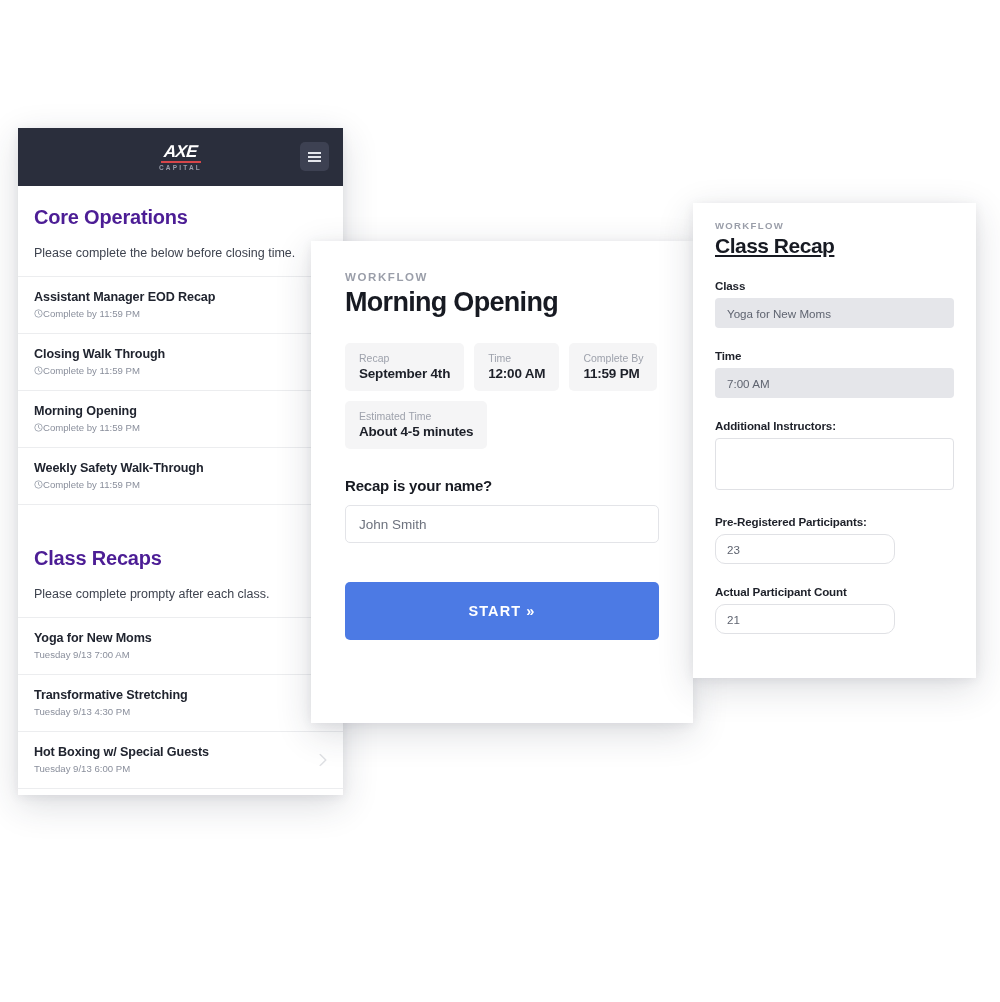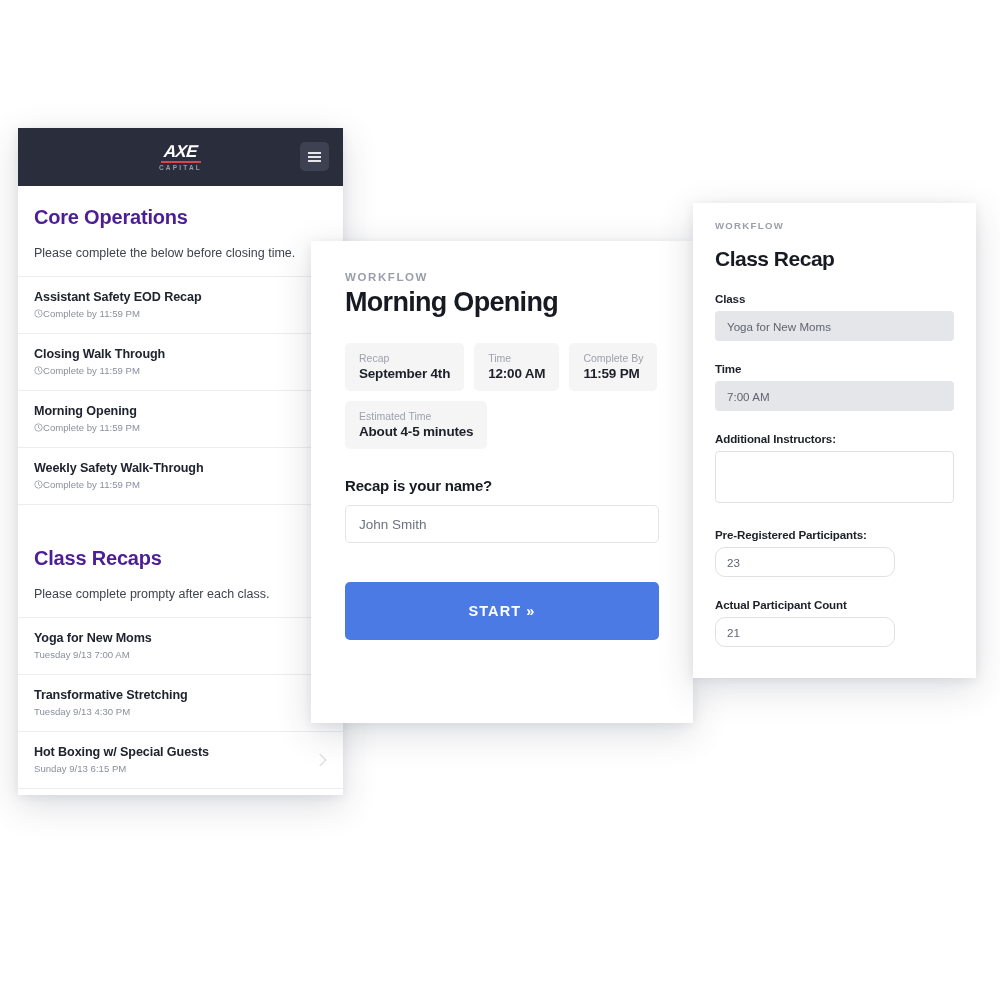--- a/index.html
+++ b/index.html
@@ -235,25 +235,26 @@
     padding: 17px 22px 0 22px;
     overflow: hidden;
   }
   .r-kicker {
     font-size: 9.6px;
     letter-spacing: 1.3px;
     color: #9a9ea9;
     font-weight: 600;
   }
   .r-title {
-    margin-top: 16px;
+    margin-top: 3px;
     font-size: 21px;
     font-weight: 700;
     color: #171a22;
     letter-spacing: -0.5px;
+    text-decoration: underline;
   }
   .f-label {
     margin-top: 21px;
     font-size: 11.6px;
     font-weight: 700;
     color: #1d2029;
     letter-spacing: -0.15px;
   }
   .f-input {
     margin-top: 6px;
@@ -306,21 +307,21 @@
           </span>
       </div>
     </div>
 
     <div id="task-sections">
         <div class="section-head">
           <div class="section-title">Core Operations</div>
         </div>
         <div class="section-sub">Please complete the below before closing time.</div>
         <div class="task-row">
-          <div class="task-title">Assistant Safety EOD Recap</div>
+          <div class="task-title">Assistant Manager EOD Recap</div>
           <div class="task-meta">
             <svg class="clock-ico" viewBox="0 0 16 16">
               <circle cx="8" cy="8" r="6.6" fill="none" stroke="#9aa0ac" stroke-width="1.5"></circle>
               <path d="M8 4.4V8.3l2.7 1.7" fill="none" stroke="#9aa0ac" stroke-width="1.5" stroke-linecap="round"></path>
             </svg>
             <span>Complete by 11:59 PM</span>
           </div>
         </div>
         <div class="task-row">
           <div class="task-title">Closing Walk Through</div>
@@ -365,21 +366,21 @@
         </div>
         <div class="task-row">
           <div class="task-title">Transformative Stretching</div>
           <div class="task-meta">
             <span>Tuesday 9/13 4:30 PM</span>
           </div>
         </div>
         <div class="task-row">
           <div class="task-title">Hot Boxing w/ Special Guests</div>
           <div class="task-meta">
-            <span>Sunday 9/13 6:15 PM</span>
+            <span>Tuesday 9/13 6:00 PM</span>
           </div>
           <svg class="chev" viewBox="0 0 8 14">
             <path d="M1 1l6 6-6 6" fill="none" stroke="#b9bcc4" stroke-width="1.6" stroke-linecap="round" stroke-linejoin="round"></path>
           </svg>
         </div>
       </div>
   </div>
 
   <div class="card" id="mid-card">
     <div class="kicker">WORKFLOW</div>

